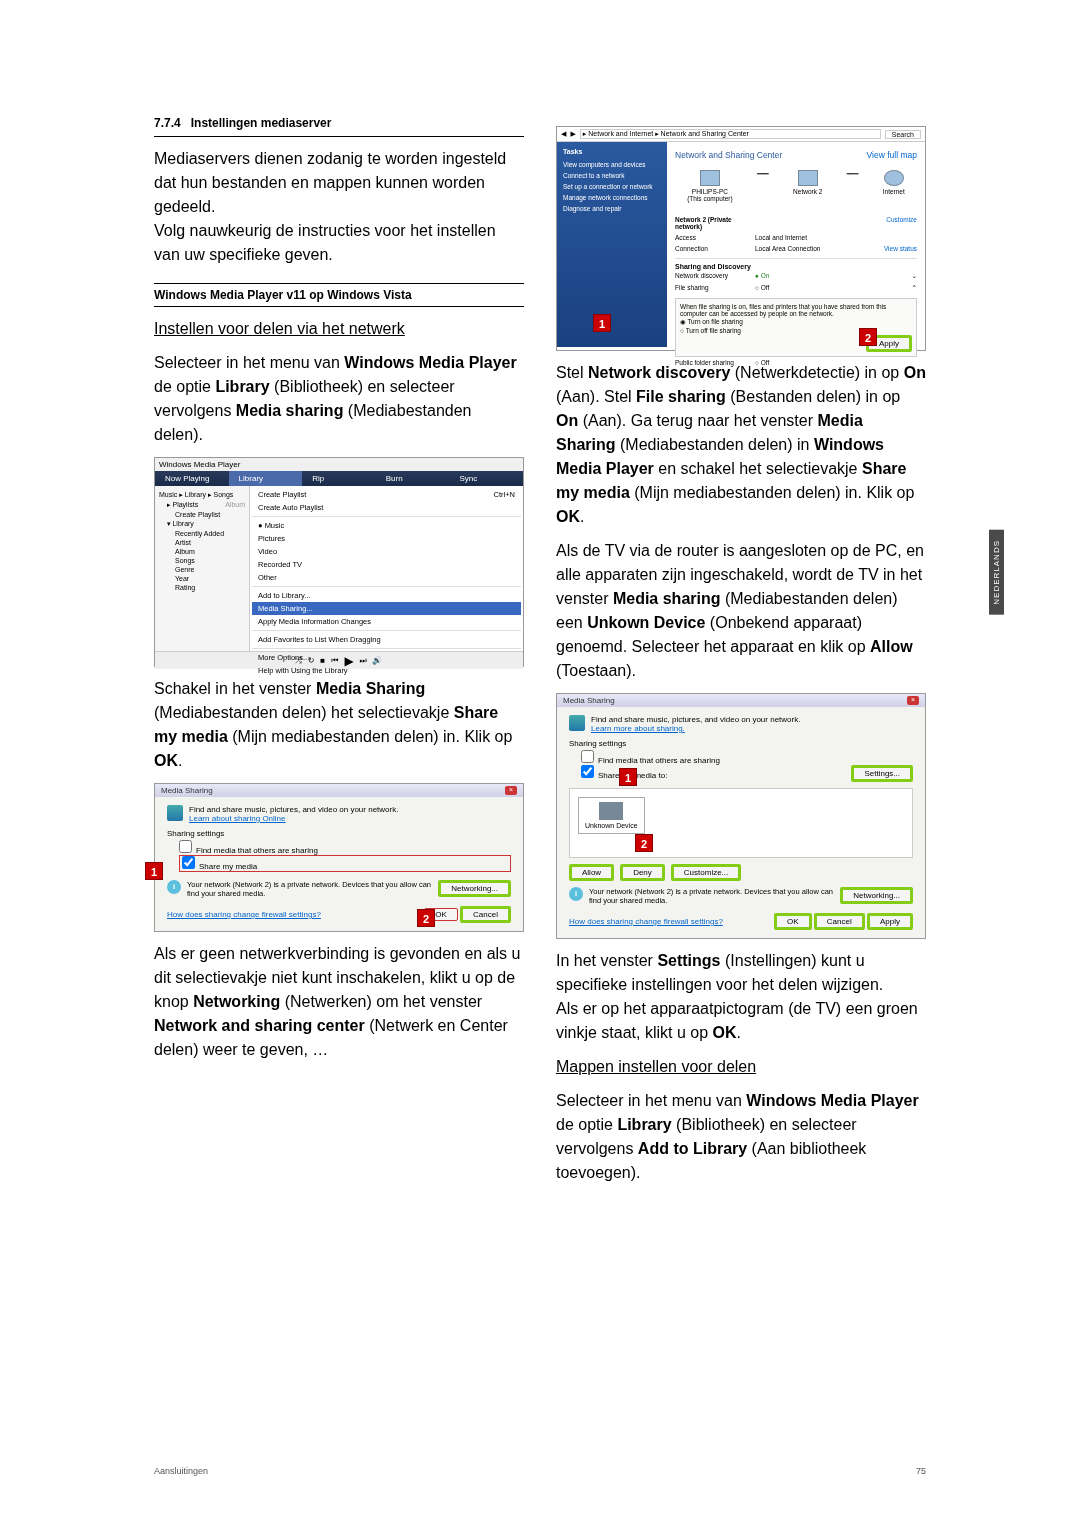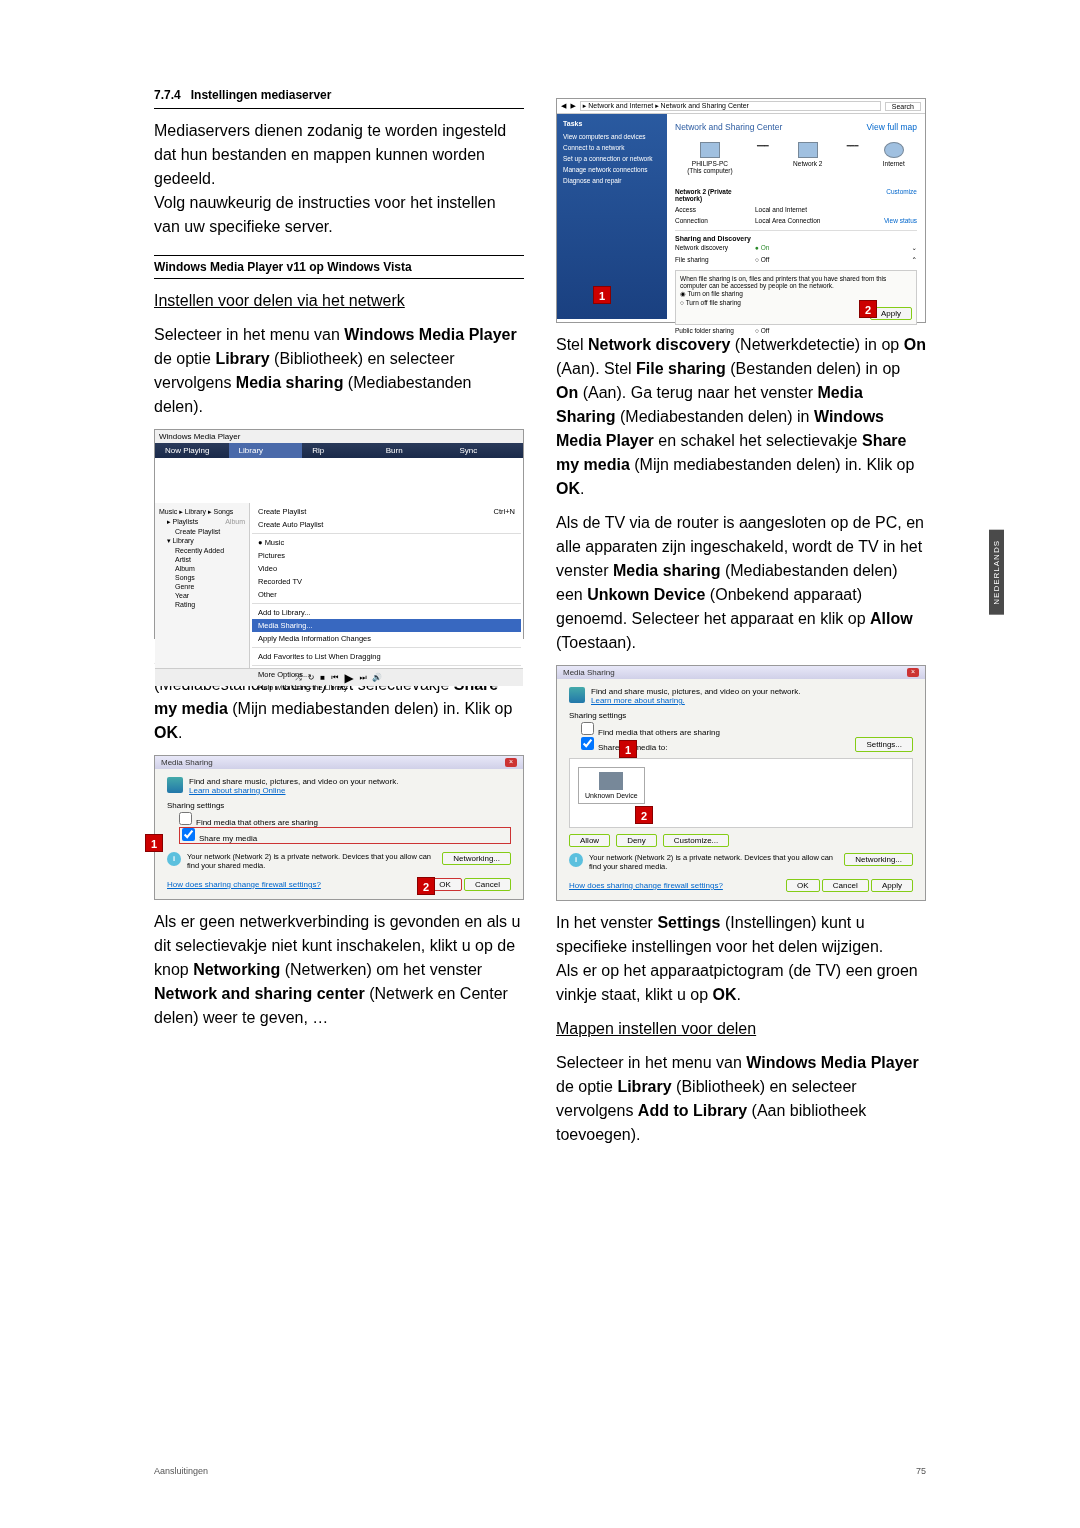--- a/index.html
+++ b/index.html
@@ -5,21 +5,21 @@
     * { box-sizing: border-box; margin: 0; padding: 0; }
     body {
       font-family: Arial, Helvetica, sans-serif;
       width: 1080px;
       height: 1528px;
       background: #fff;
       position: relative;
       color: #000;
     }
     .page {
-      padding: 88px 154px 50px 154px;
+      padding: 116px 154px 50px 154px;
       display: flex;
       gap: 32px;
     }
     .col {
       flex: 1;
       min-width: 0;
     }
     .col-left { width: 300px; }
     .col-right { width: 300px; }
     h4 {
@@ -54,21 +54,21 @@
     .wmp-figure { height: 210px; }
     .wmp-title { background: #f0f0f0; padding: 2px 4px; font-size: 8px; }
     .wmp-tabs {
       background: linear-gradient(#2a3a5a, #1a2a4a);
       color: #fff;
       display: flex;
       font-size: 8px;
     }
     .wmp-tab { padding: 3px 10px; flex: 1; text-align: left; }
     .wmp-tab.active { background: #4a6aaa; }
-    .wmp-body { display: flex; height: 165px; margin-top: 45px; }
+    .wmp-body { display: flex; height: 165px; }
     .wmp-side {
       width: 95px;
       background: #f5f5f5;
       padding: 4px;
       font-size: 7px;
       border-right: 1px solid #ccc;
     }
     .wmp-side-item { padding: 1px 0 1px 8px; }
     .wmp-menu {
       flex: 1;
@@ -91,21 +91,21 @@
 
     .dlg { background: #f3f3f0; font-size: 8px; position: relative; }
     .dlg-title { background: linear-gradient(#e8e8f8, #d0d0e8); padding: 2px 6px; font-size: 8px; color: #333; display: flex; justify-content: space-between; }
     .dlg-body { padding: 8px 12px; }
     .dlg-row { display: flex; align-items: flex-start; gap: 6px; margin-bottom: 6px; }
     .dlg-icon { width: 16px; height: 16px; background: linear-gradient(#4aa, #27a); border-radius: 2px; flex-shrink: 0; }
     .dlg-link { color: #0066cc; text-decoration: underline; }
     .dlg-check { margin-right: 4px; }
     .dlg-btn {
       background: #f5f5f5;
-      border: 1px solid #84cc16;
+      border: 3px solid #84cc16;
       padding: 1px 10px;
       font-size: 8px;
       border-radius: 2px;
     }
     .dlg-info { display: flex; gap: 6px; align-items: flex-start; margin: 6px 0; font-size: 7.5px; }
     .info-icon { width: 14px; height: 14px; background: #5bc0de; border-radius: 50%; color: #fff; text-align: center; line-height: 14px; font-weight: bold; flex-shrink: 0; }
 
     .num-badge {
       position: absolute;
       width: 18px; height: 18px;
@@ -186,21 +186,21 @@
 
 <div class="page">
 
   <div class="col col-left">
     <h4>
       <span>7.7.4</span>&nbsp;&nbsp;&nbsp;<span>Instellingen mediaserver</span>
     </h4>
 
     <p>
       <span>Mediaservers dienen zodanig te worden ingesteld dat hun bestanden en mappen kunnen worden gedeeld.</span><br>
-      <span>Volg nauwkeurig de instructies voor het instellen van uw specifieke server.</span>
+      <span>Volg nauwkeurig de instructies voor het instellen van uw specifieke geven.</span>
     </p>
 
     <div class="section-title">Windows Media Player v11 op Windows Vista</div>
 
     <p><span class="underline">Instellen voor delen via het netwerk</span></p>
 
     <p>
       <span>Selecteer in het menu van </span><span class="b">Windows Media Player</span><span> de optie </span><span class="b">Library</span><span> (Bibliotheek) en selecteer vervolgens </span><span class="b">Media sharing</span><span> (Mediabestanden delen).</span>
     </p>
 

